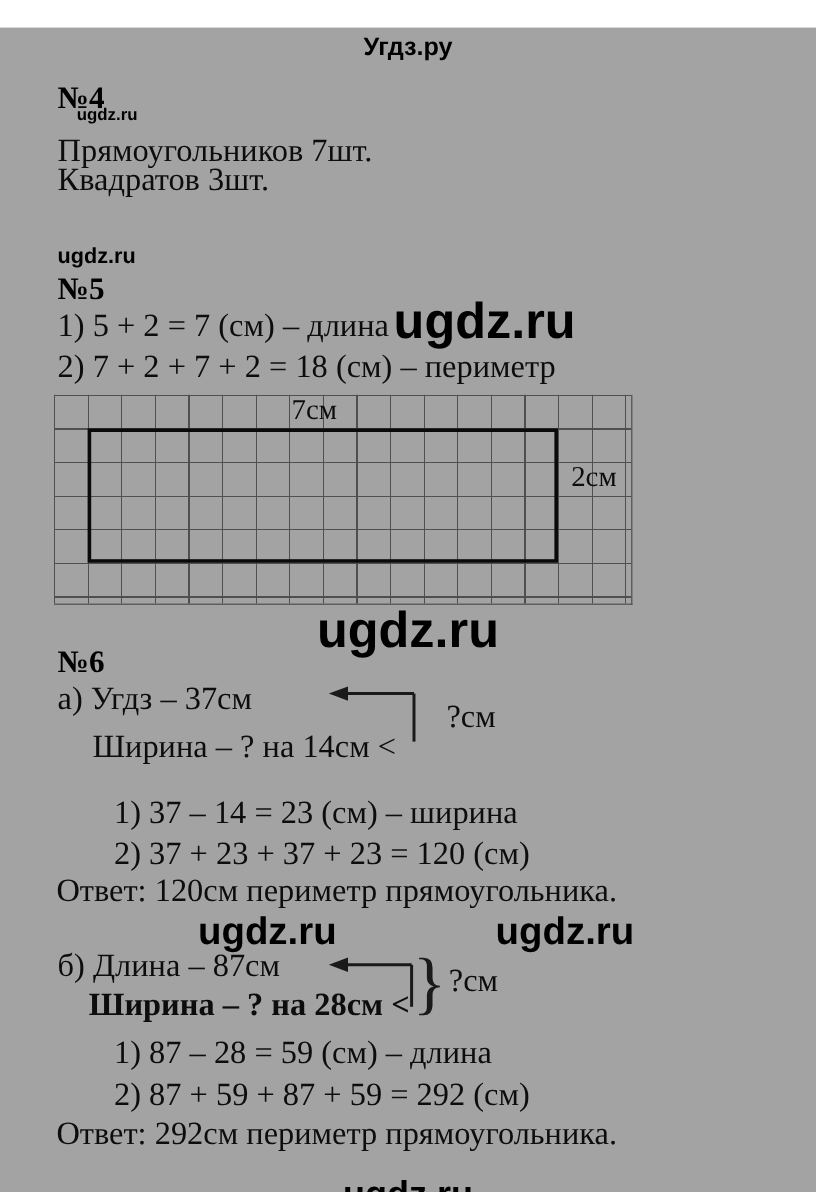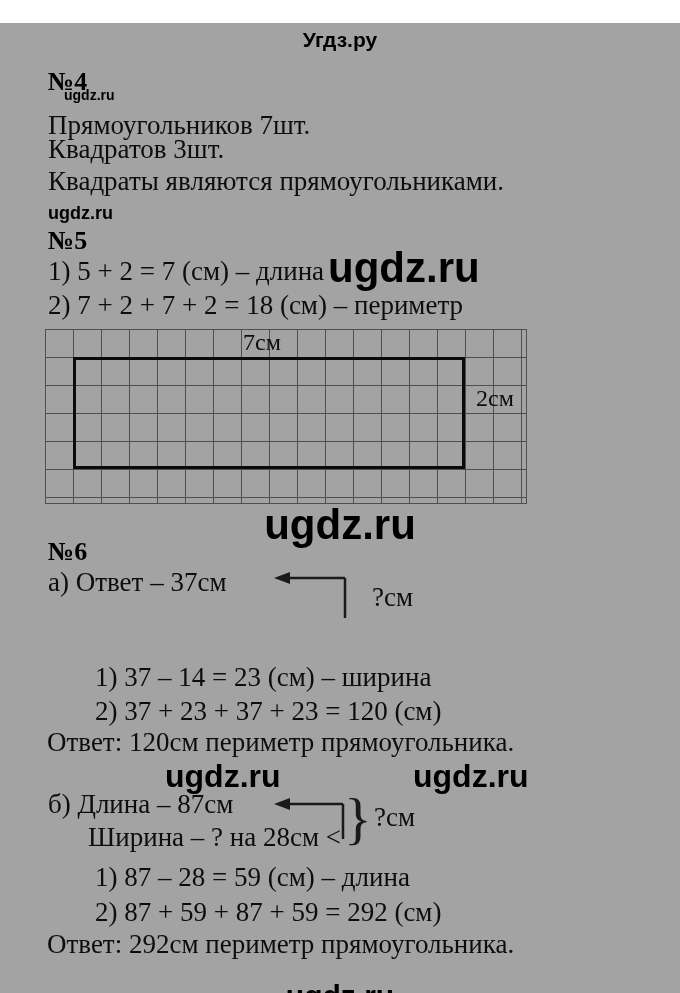--- a/index.html
+++ b/index.html
@@ -38,61 +38,61 @@
 <body>
 
 <div id="page">
 
   <div class="abs wm header-wm" style="left:0;top:5px;width:680px;text-align:center;">Угдз.ру</div>
 
   <div class="abs numhead" style="left:48px;top:44px;">№4</div>
   <div class="abs wm wm-small" style="left:64px;top:64px;">ugdz.ru</div>
   <div class="abs serif" style="left:48px;top:88px;">Прямоугольников 7шт.</div>
   <div class="abs serif" style="left:48px;top:112px;">Квадратов 3шт.</div>
-  <div class="abs serif" style="left:48px;top:144px;">Квадраты являются прямоугольниками.</div>
 
   <div class="abs wm wm-mid" style="left:48px;top:180px;">ugdz.ru</div>
 
   <div class="abs numhead" style="left:48px;top:203px;">№5</div>
   <div class="abs serif" style="left:48px;top:234px;">1) 5 + 2 = 7 (см) – длина</div>
   <div class="abs wm wm-big-inline" style="left:328px;top:224px;">ugdz.ru</div>
   <div class="abs serif" style="left:48px;top:268px;">2) 7 + 2 + 7 + 2 = 18 (см) – периметр</div>
 
   <div id="grid">
     <div id="rect-outline"></div>
     <div class="abs dim-label" style="left:198px;top:0px;">7см</div>
     <div class="abs dim-label" style="left:431px;top:56px;text-align:right;">2см</div>
   </div>
 
   <div class="abs wm wm-big-center" style="left:0;top:481px;width:680px;text-align:center;">ugdz.ru</div>
 
   <div class="abs numhead" style="left:48px;top:514px;">№6</div>
 
-  <div class="abs serif" style="left:48px;top:545px;">а) Ответ – 37см</div>
+  <div class="abs serif" style="left:48px;top:545px;">а) Угдз – 37см</div>
   <svg class="arrow" style="left:272px;top:548px;" width="80" height="50" viewBox="0 0 80 50">
     <polygon points="2,7 18,1 18,13" fill="#1a1a1a"></polygon>
     <line x1="14" y1="7" x2="73" y2="7" stroke="#1a1a1a" stroke-width="2.5"></line>
     <line x1="73" y1="7" x2="73" y2="47" stroke="#1a1a1a" stroke-width="2.5"></line>
   </svg>
   <div class="abs serif" style="left:372px;top:560px;">?см</div>
+  <div class="abs serif" style="left:77px;top:585px;">Ширина – ? на 14см &lt;</div>
   <div class="abs serif" style="left:95px;top:640px;">1) 37 – 14 = 23 (см) – ширина</div>
   <div class="abs serif" style="left:95px;top:674px;">2) 37 + 23 + 37 + 23 = 120 (см)</div>
   <div class="abs serif" style="left:47px;top:705px;">Ответ: 120см периметр прямоугольника.</div>
 
   <div class="abs wm wm-pair" style="left:165px;top:737px;">ugdz.ru</div>
   <div class="abs wm wm-pair" style="left:413px;top:737px;">ugdz.ru</div>
 
   <div class="abs serif" style="left:48px;top:767px;">б) Длина – 87см</div>
   <svg class="arrow" style="left:272px;top:774px;" width="80" height="45" viewBox="0 0 80 45">
     <polygon points="2,7 18,1 18,13" fill="#1a1a1a"></polygon>
     <line x1="14" y1="7" x2="71" y2="7" stroke="#1a1a1a" stroke-width="2.5"></line>
     <line x1="71" y1="7" x2="71" y2="42" stroke="#1a1a1a" stroke-width="2.5"></line>
   </svg>
   <div class="abs brace" style="left:344px;top:767px;">}</div>
   <div class="abs serif" style="left:374px;top:780px;">?см</div>
-  <div class="abs serif" style="left:88px;top:800px;">Ширина – ? на 28см &lt;</div>
+  <div class="abs serif" style="left:74px;top:800px;font-weight:bold;">Ширина – ? на 28см &lt;</div>
   <div class="abs serif" style="left:95px;top:840px;">1) 87 – 28 = 59 (см) – длина</div>
   <div class="abs serif" style="left:95px;top:875px;">2) 87 + 59 + 87 + 59 = 292 (см)</div>
   <div class="abs serif" style="left:47px;top:907px;">Ответ: 292см периметр прямоугольника.</div>
 
   <div class="abs wm wm-footer" style="left:0;top:958px;width:680px;text-align:center;">ugdz.ru</div>
 
 </div>
 
 </body></html>

